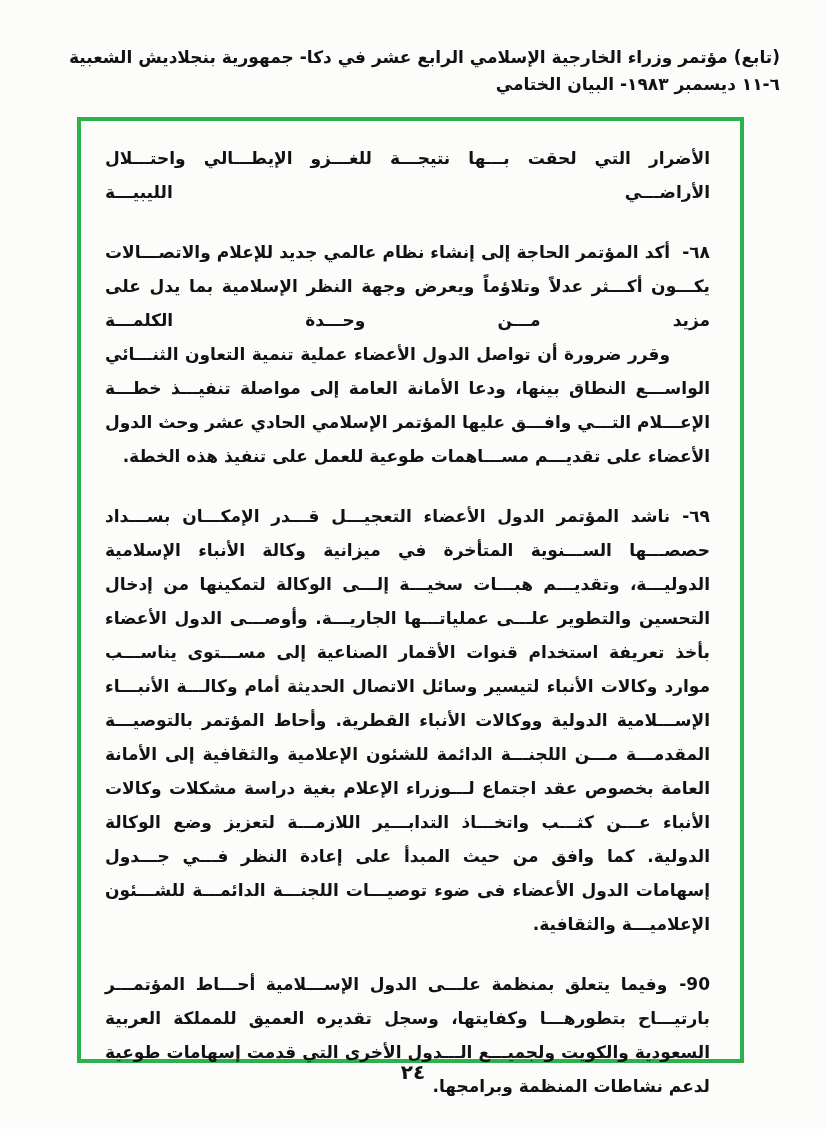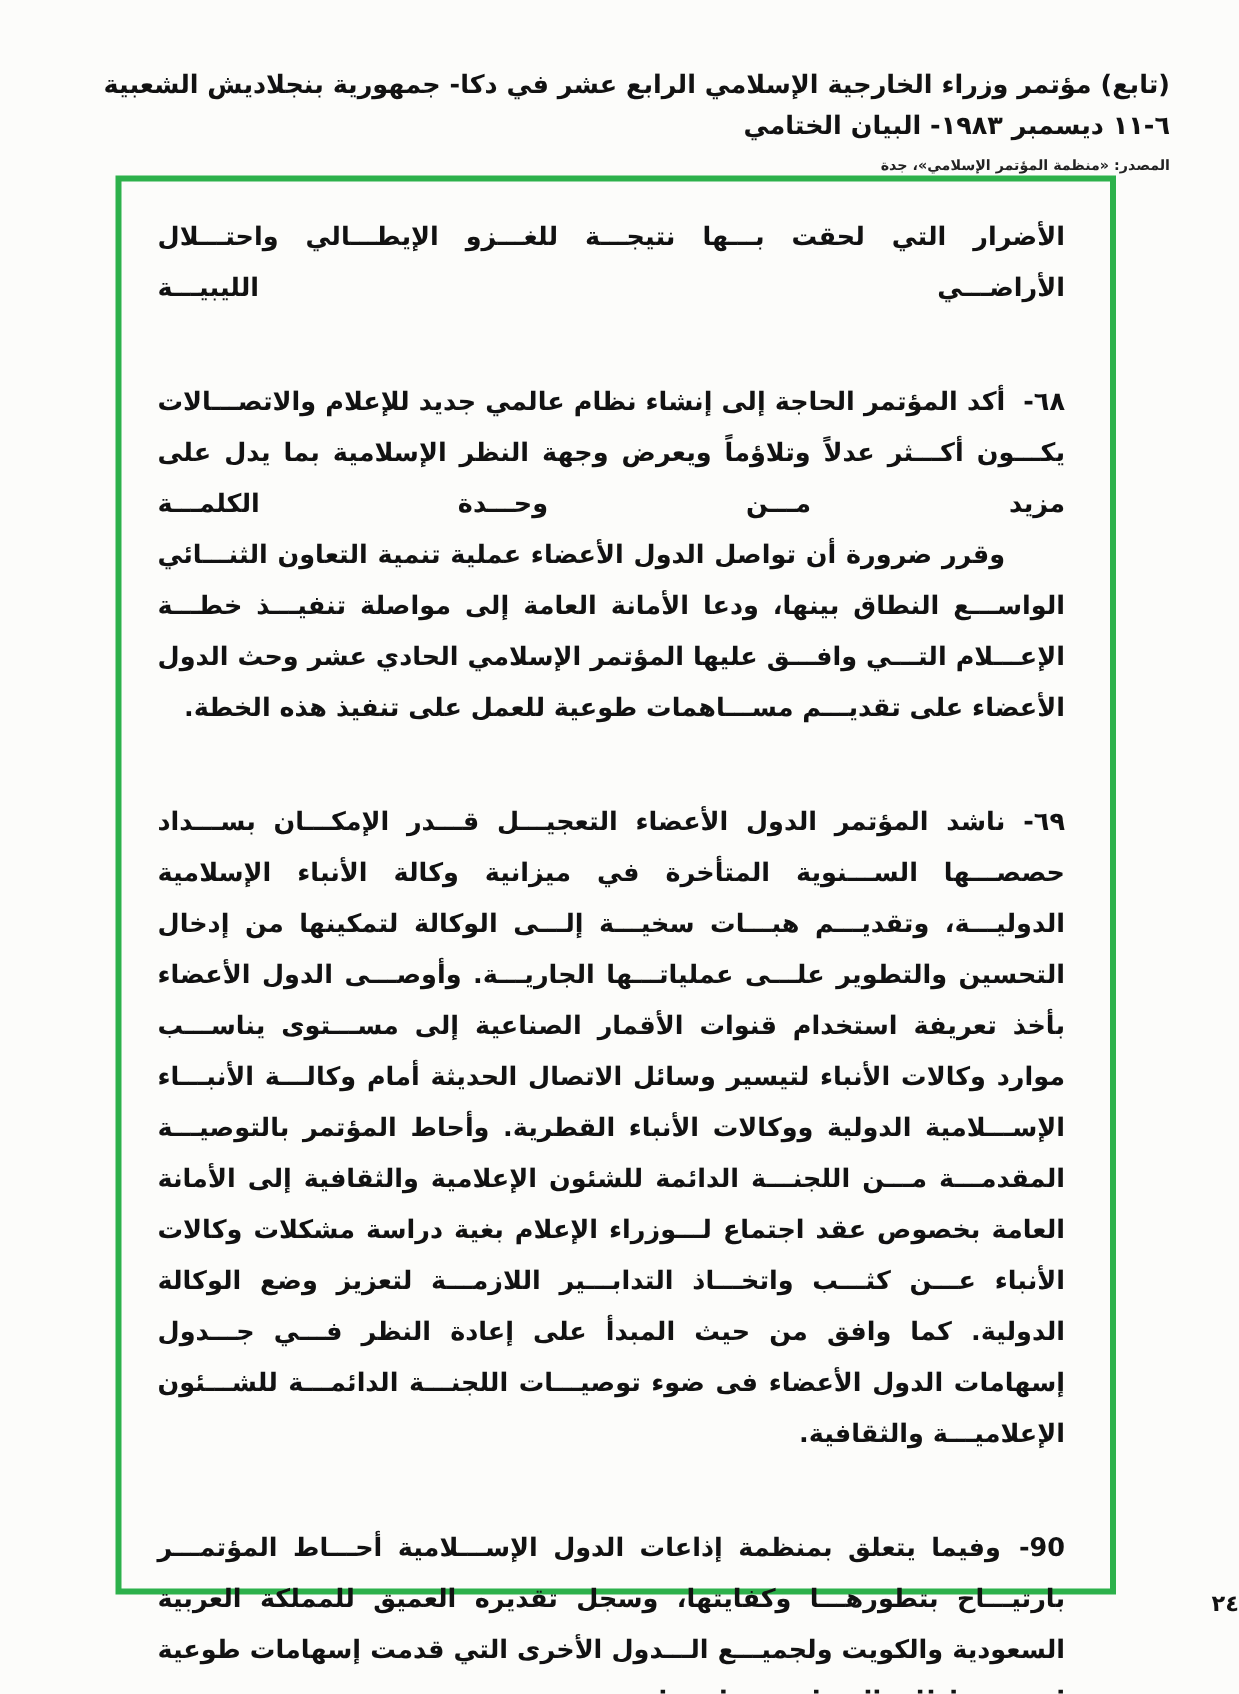--- a/index.html
+++ b/index.html
@@ -40,54 +40,53 @@
     direction: rtl;
     text-align: justify;
     padding: 20px 30px 0 24px;
     font-size: 17px;
     font-weight: 700;
     line-height: 34px;
   }
   .content p { margin: 0; }
   .force-last { text-align-last: justify; }
   .intro-tail { margin-right: 28px; }
-  .item { margin-top: 42px; }
+  .item { margin-top: 26px; }
   .num { padding-left: 12px; white-space: nowrap; }
   .cont { text-indent: 40px; }
   .page-num {
     position: absolute;
     top: 1060px; left: 0; right: 0;
-    text-align: right;
-    font-size: 15px;
+    text-align: center;
+    font-size: 20px;
     font-weight: 700;
   }
 </style>
 </head>
 <body>
 
 <div class="header-wrap">
   <div class="header-title">(تابع) مؤتمر وزراء الخارجية الإسلامي الرابع عشر في دكا- جمهورية بنجلاديش الشعبية ٦-١١ ديسمبر ١٩٨٣- البيان الختامي</div>
-  <div class="header-source">المصدر: «منظمة المؤتمر الإسلامي»، جدة</div>
 </div>
 
 <div class="frame" style="border-color: rgb(45, 177, 75);">
   <div class="content">
 
     <p class="force-last">الأضرار التي لحقت بـــها نتيجـــة للغـــزو الإيطـــالي واحتـــلال الأراضـــي الليبيـــة</p>
 
     <div class="item">
       <p class="force-last"><span class="num">٦٨-</span><span>أكد المؤتمر الحاجة إلى إنشاء نظام عالمي جديد للإعلام والاتصـــالات يكـــون أكـــثر عدلاً وتلاؤماً ويعرض وجهة النظر الإسلامية بما يدل على مزيد مـــن وحـــدة الكلمـــة</span></p>
       <p class="cont">وقرر ضرورة أن تواصل الدول الأعضاء عملية تنمية التعاون الثنـــائي الواســـع النطاق بينها، ودعا الأمانة العامة إلى مواصلة تنفيـــذ خطـــة الإعـــلام التـــي وافـــق عليها المؤتمر الإسلامي الحادي عشر وحث الدول الأعضاء على تقديـــم مســـاهمات طوعية للعمل على تنفيذ هذه الخطة.</p>
     </div>
 
     <div class="item">
       <p><span class="num">٦٩-</span><span>ناشد المؤتمر الدول الأعضاء التعجيـــل قـــدر الإمكـــان بســـداد حصصـــها الســـنوية المتأخرة في ميزانية وكالة الأنباء الإسلامية الدوليـــة، وتقديـــم هبـــات سخيـــة إلـــى الوكالة لتمكينها من إدخال التحسين والتطوير علـــى عملياتـــها الجاريـــة. وأوصـــى الدول الأعضاء بأخذ تعريفة استخدام قنوات الأقمار الصناعية إلى مســـتوى يناســـب موارد وكالات الأنباء لتيسير وسائل الاتصال الحديثة أمام وكالـــة الأنبـــاء الإســـلامية الدولية ووكالات الأنباء القطرية. وأحاط المؤتمر بالتوصيـــة المقدمـــة مـــن اللجنـــة الدائمة للشئون الإعلامية والثقافية إلى الأمانة العامة بخصوص عقد اجتماع لـــوزراء الإعلام بغية دراسة مشكلات وكالات الأنباء عـــن كثـــب واتخـــاذ التدابـــير اللازمـــة لتعزيز وضع الوكالة الدولية. كما وافق من حيث المبدأ على إعادة النظر فـــي جـــدول إسهامات الدول الأعضاء فى ضوء توصيـــات اللجنـــة الدائمـــة للشـــئون الإعلاميـــة والثقافية.</span></p>
     </div>
 
     <div class="item">
-      <p><span class="num">90-</span><span>وفيما يتعلق بمنظمة إذاعات الدول الإســـلامية أحـــاط المؤتمـــر بارتيـــاح بتطورهـــا وكفايتها، وسجل تقديره العميق للمملكة العربية السعودية والكويت ولجميـــع الـــدول الأخرى التي قدمت إسهامات طوعية لدعم نشاطات المنظمة وبرامجها.</span></p>
+      <p><span class="num">90-</span><span>وفيما يتعلق بمنظمة علـــى الدول الإســـلامية أحـــاط المؤتمـــر بارتيـــاح بتطورهـــا وكفايتها، وسجل تقديره العميق للمملكة العربية السعودية والكويت ولجميـــع الـــدول الأخرى التي قدمت إسهامات طوعية لدعم نشاطات المنظمة وبرامجها.</span></p>
 
     </div>
 
   </div>
 </div>
 
 <div class="page-num">٢٤</div>
 
 </body></html>

